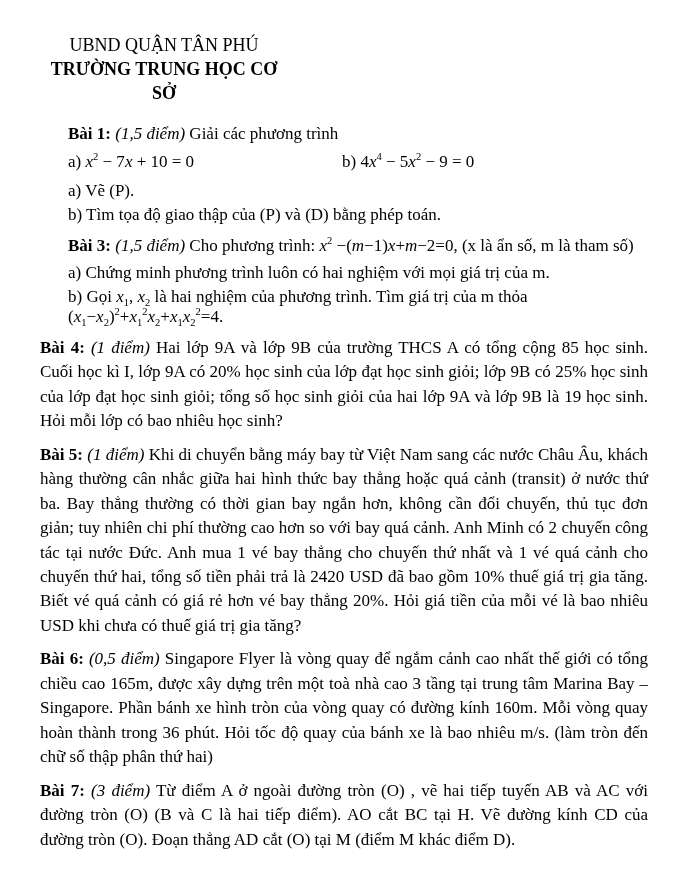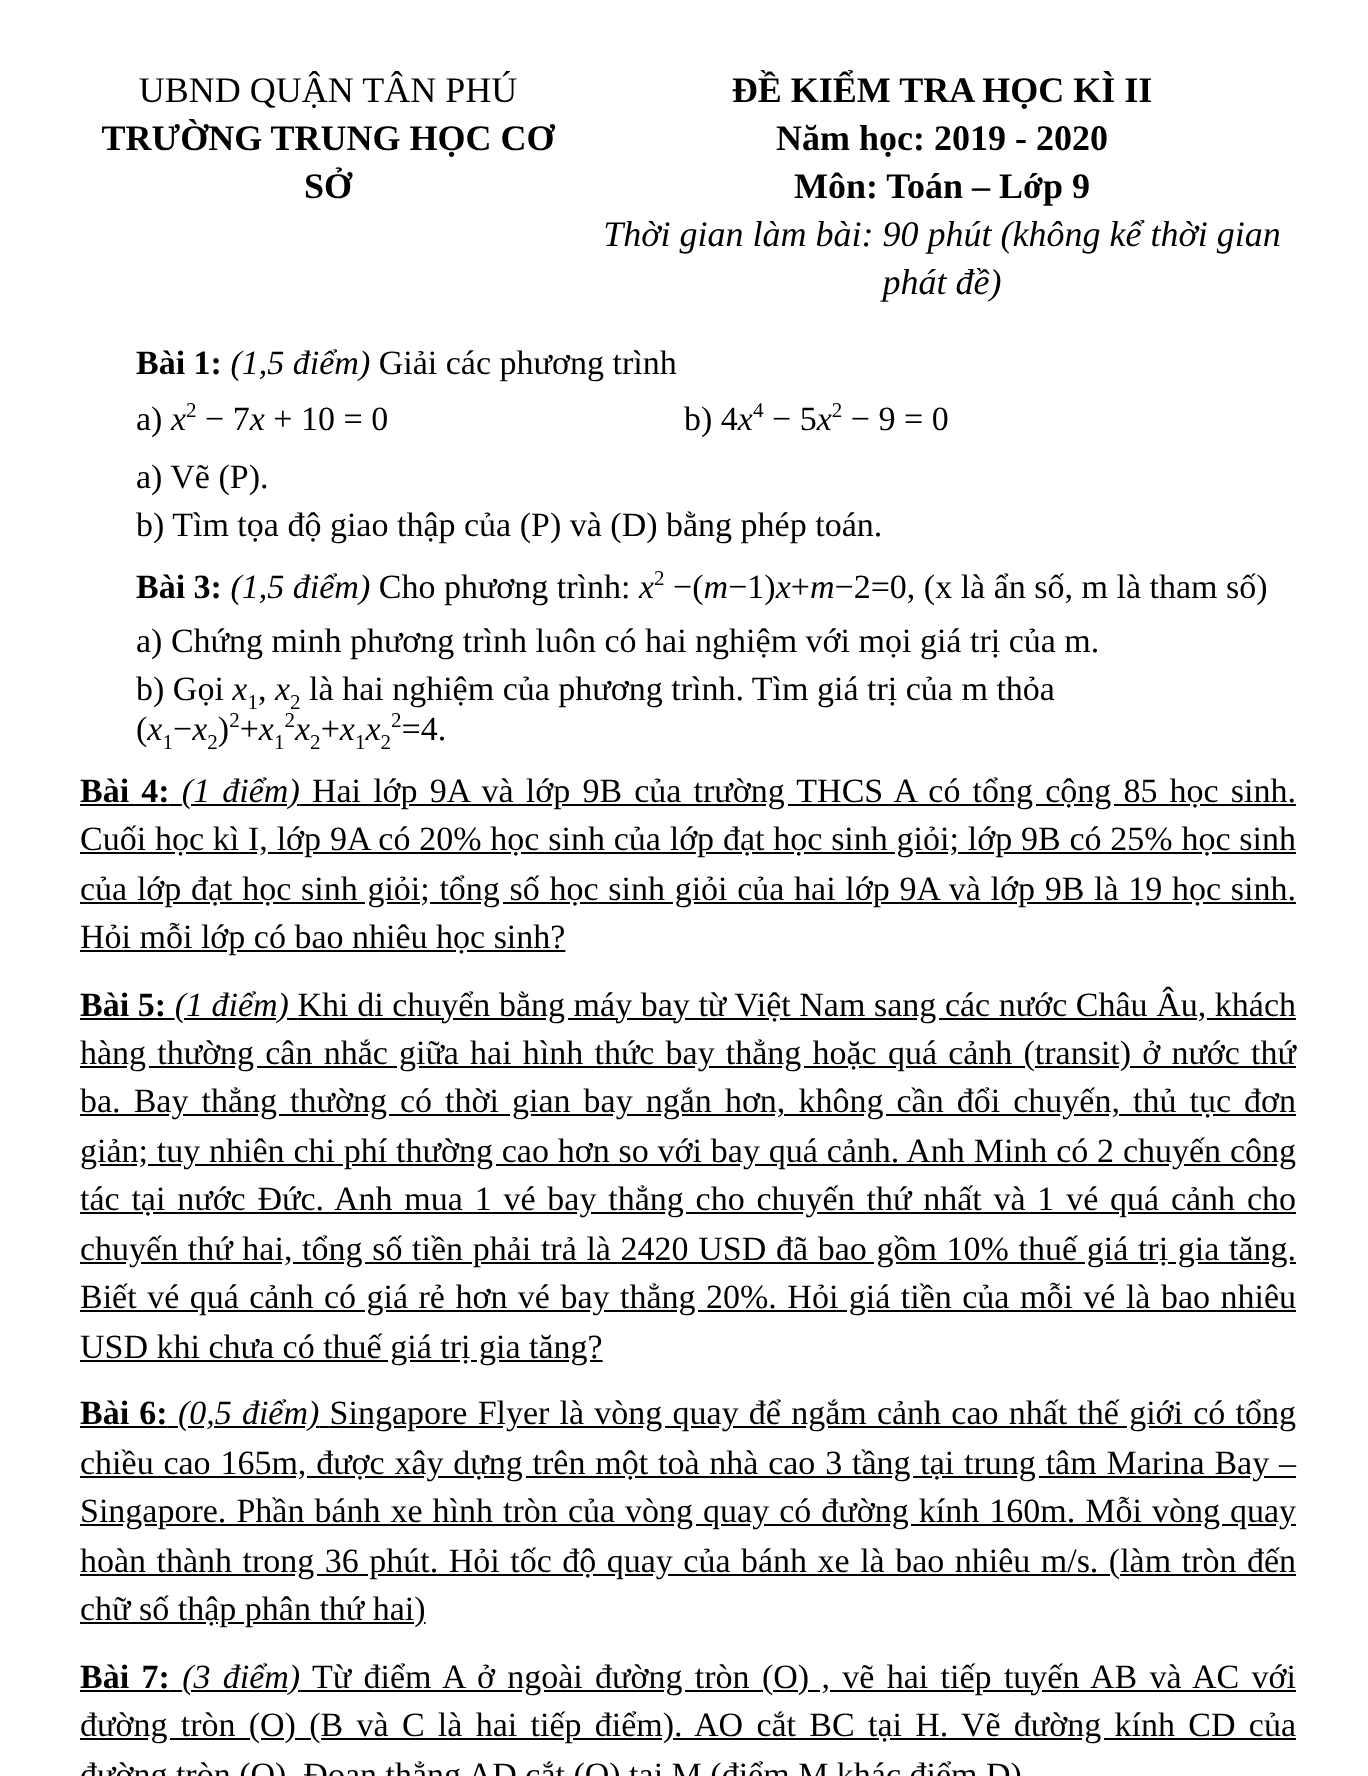--- a/index.html
+++ b/index.html
@@ -22,44 +22,38 @@
   .h-right { flex: 1; text-align: center; padding-left: 6px; }
   .h-right .title, .h-right .year, .h-right .subject { font-weight: bold; }
   .h-right .duration { font-style: italic; font-weight: normal; }
 
   
   .content { margin-top: 16px; }
   .prob { margin-top: 9px; margin-left: 28px; }
   .plabel { font-weight: bold; }
   .ppoints { font-style: italic; }
   .line { margin-top: 4px; }
-  .para { text-align: justify; line-height: 1.44; margin: 9px 0 0 0; text-decoration: underline; }
+  .para { text-align: justify; line-height: 1.44; margin: 9px 0 0 0; }
   .head-line { line-height: 1.44; }
 
   sup { font-size: 62%; line-height: 0; }
   sub { font-size: 62%; line-height: 0; }
 
   .eq-row { display: flex; margin-top: 6px; gap: 24px; }
   .eq-row .cell-a { width: 250px; flex: none; }
 </style>
 </head>
 <body>
 
 <div class="page">
 
   <div class="header">
     <div class="h-left">
       <div class="org">UBND QUẬN TÂN PHÚ</div>
       <div class="school-type">TRƯỜNG TRUNG HỌC CƠ SỞ</div>
-    </div>
-    <div class="h-right">
-      <div class="title">ĐỀ KIỂM TRA HỌC KÌ II</div>
-      <div class="year">Năm học: 2019 - 2020</div>
-      <div class="subject">Môn: Toán – Lớp 9</div>
-      <div class="duration">Thời gian làm bài: 90 phút (không kể thời gian phát đề)</div>
     </div>
   </div>
 
   <div class="content">
 
     <div class="prob">
       <div class="head-line">
         <span class="plabel">Bài 1:</span>
         <span class="ppoints">(1,5 điểm)</span>
         <span>Giải các phương trình</span>

